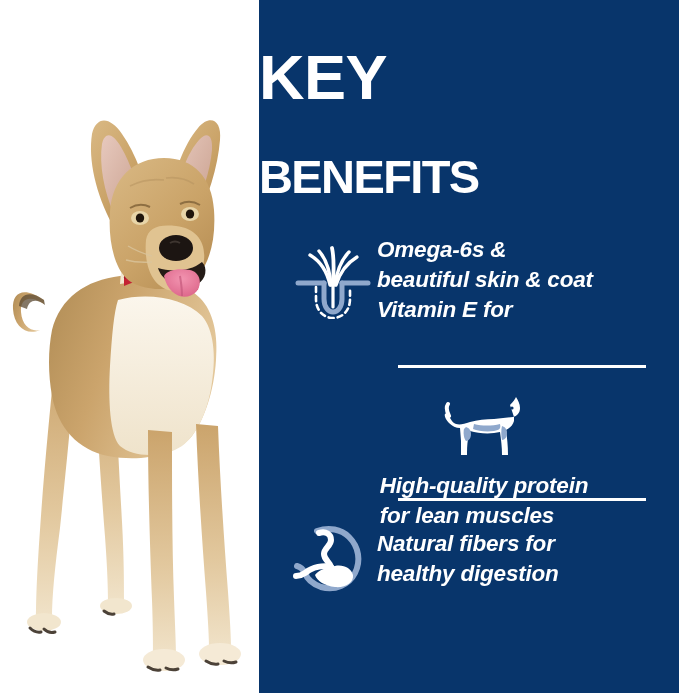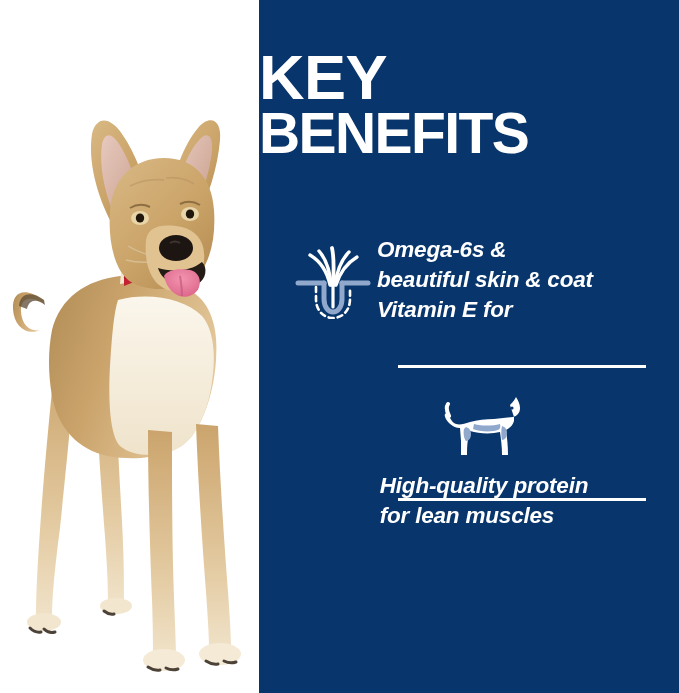--- a/index.html
+++ b/index.html
@@ -55,22 +55,23 @@
     font-size: 63px;
     line-height: 0.94;
     letter-spacing: -0.5px;
     transform: scaleX(1.0);
   }
   #headline .line {
     display: block;
     white-space: nowrap;
   }
   #headline .line-2 {
-    font-size: 57px;
+    font-size: 47px;
     letter-spacing: -1.6px;
+    margin-top: 48px;
   }
 
   .benefit-row {
     position: absolute;
     left: 30px;
     width: 390px;
     display: flex;
     align-items: center;
     gap: 0;
     font-style: italic;
@@ -287,15 +288,38 @@
         </svg>
       </div>
       <div class="benefit-text">
         <span class="tline">High-quality protein</span>
         <span class="tline">for lean muscles</span>
       </div>
     </div>
 
     <div class="divider" id="divider-1"></div>
 
+    <div class="benefit-row" id="row-2">
+      <div class="benefit-icon">
+        <svg width="80" height="72" viewBox="0 0 80 72">
+          <g fill="none" stroke-linecap="round" stroke-linejoin="round">
+
+            <path d="M24 8 C 36 4, 48 6, 56 14 C 66 24, 68 38, 62 50
+                     C 56 62, 42 68, 28 64 C 20 61, 14 56, 12 50" stroke="#8FA8CC" stroke-width="6"></path>
+            <path d="M12 50 C 10 46, 8 44, 4 43" stroke="#8FA8CC" stroke-width="6"></path>
+
+            <path d="M26 10 C 33 8, 38 11, 38 17 C 38 23, 31 25, 31 31
+                     C 31 37, 37 39, 38 44" stroke="#FFFFFF" stroke-width="6"></path>
+            <path d="M38 44 C 30 42, 20 44, 12 50 C 9 52, 6 53, 3 53" stroke="#FFFFFF" stroke-width="6"></path>
+          </g>
+
+          <path d="M38 44 C 48 40, 58 44, 60 52 C 61 60, 52 65, 42 64
+                   C 32 63, 24 58, 22 52 C 26 47, 32 45, 38 44 Z" fill="#FFFFFF"></path>
+        </svg>
+      </div>
+      <div class="benefit-text">
+        <span class="tline">Natural fibers for</span>
+        <span class="tline">healthy digestion</span>
+      </div>
+    </div>
 
   </div>
 </div>
 
 </body></html>

